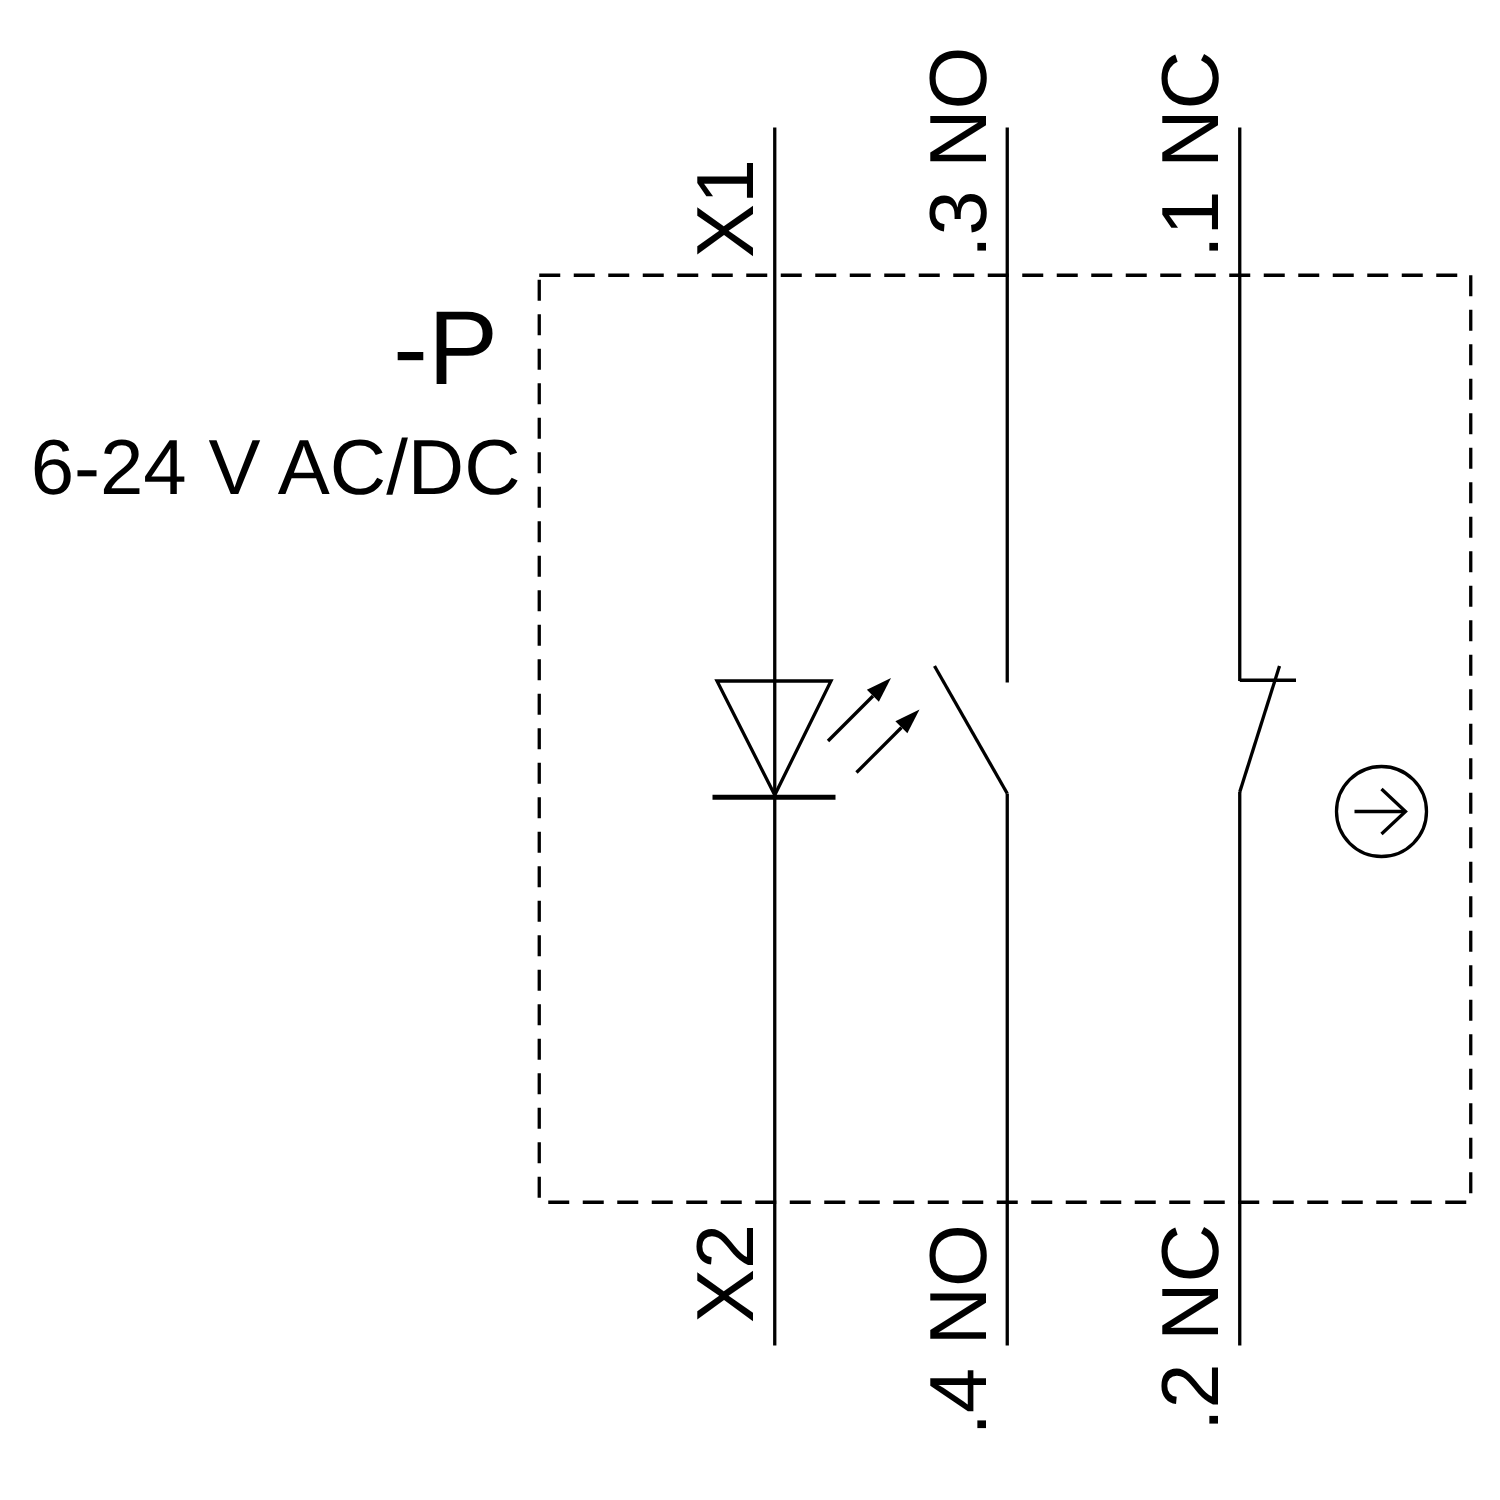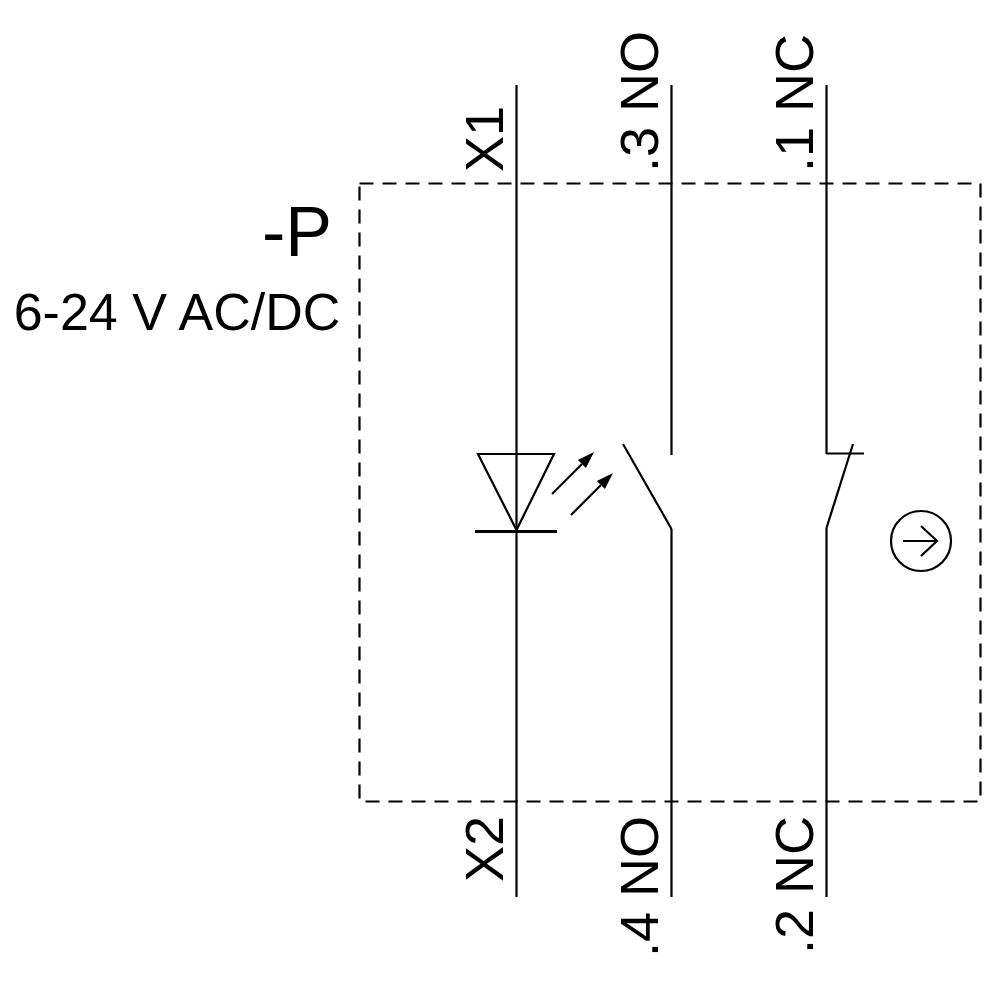--- a/index.html
+++ b/index.html
@@ -47,21 +47,21 @@
     text-align: right;
     font-size: 70px;
     line-height: 70px;
     white-space: nowrap;
   }
   .voltage-label {
     position: absolute;
     top: 286px;
     left: 7px;
     width: 340px;
-    text-align: center;
+    text-align: right;
     font-size: 52px;
     line-height: 52px;
     white-space: nowrap;
   }
 </style>
 </head>
 <body>
 
 <div class="canvas">
 

